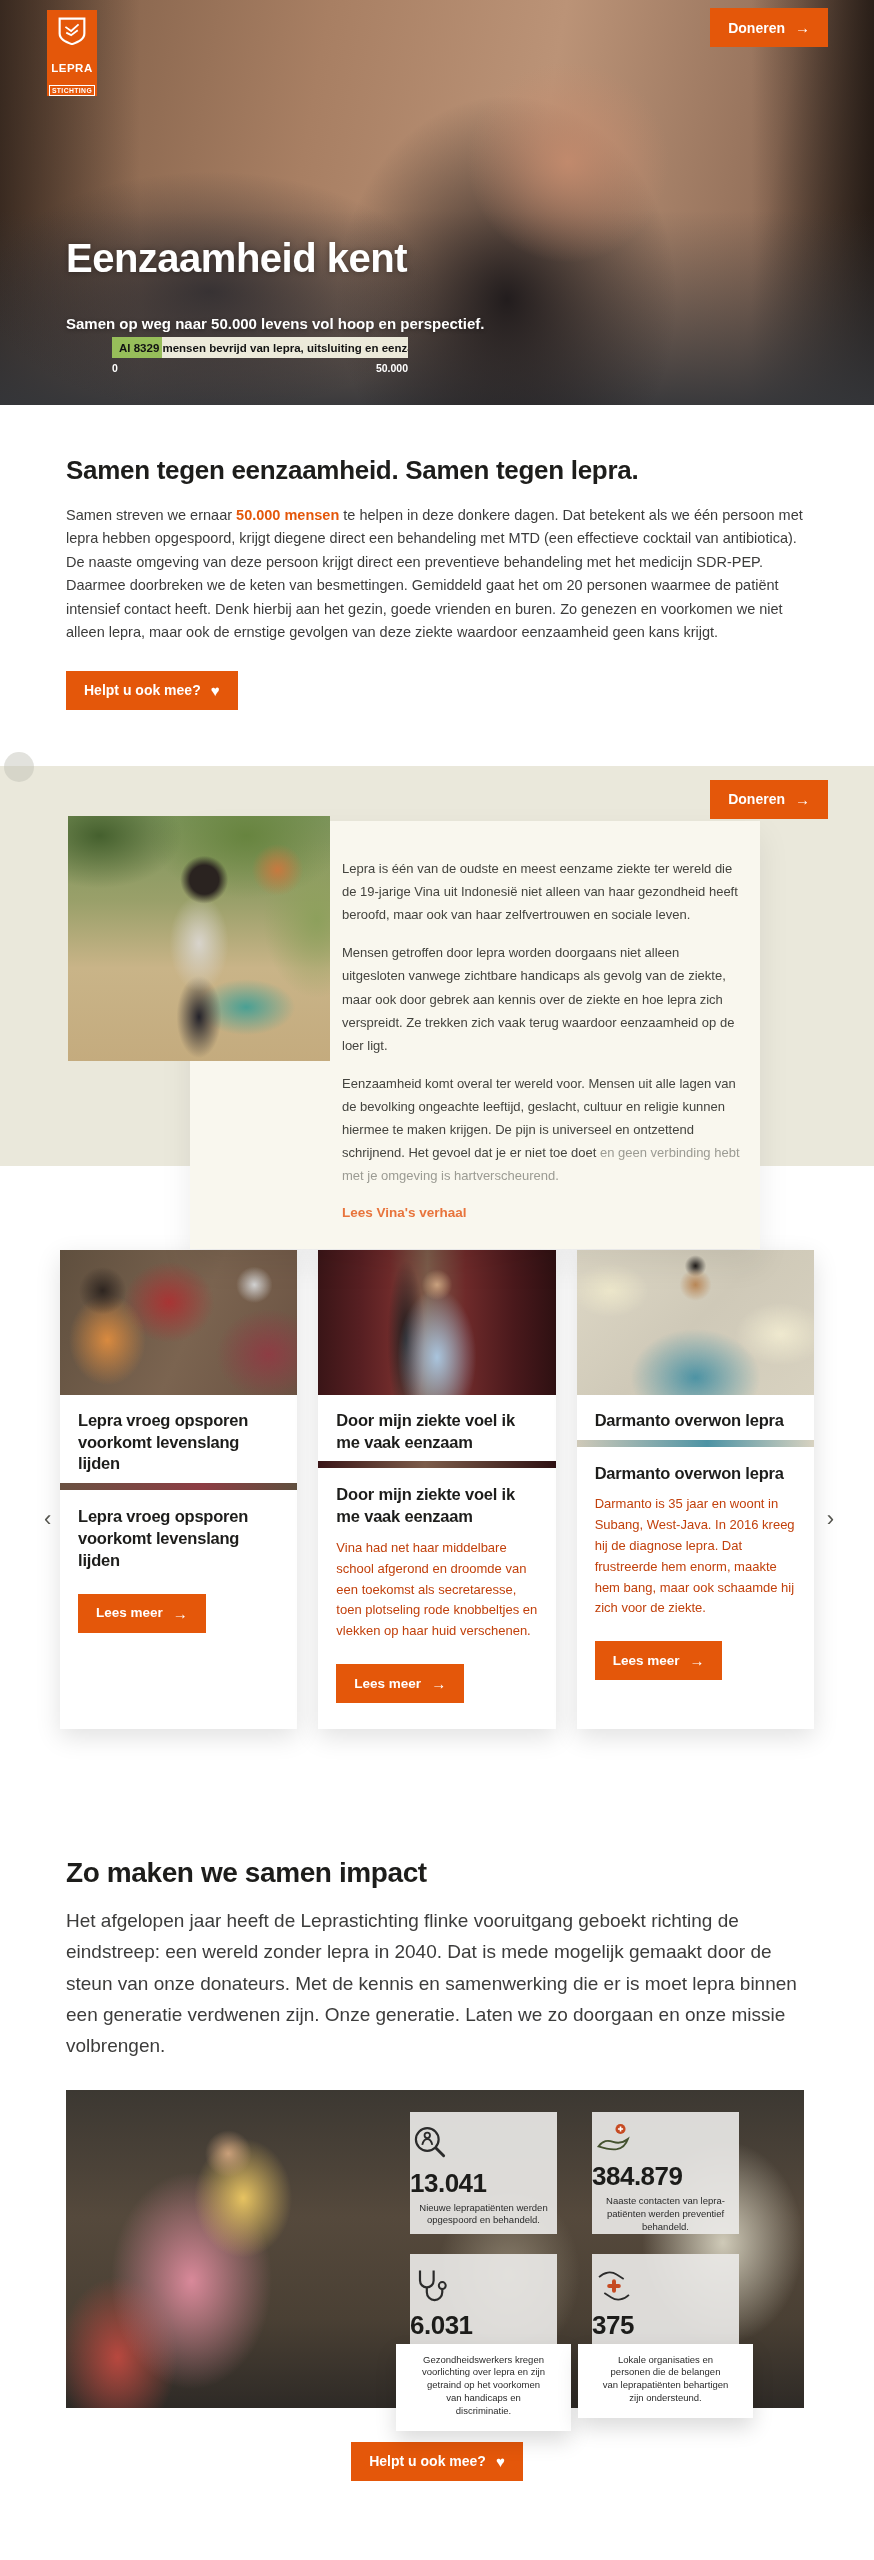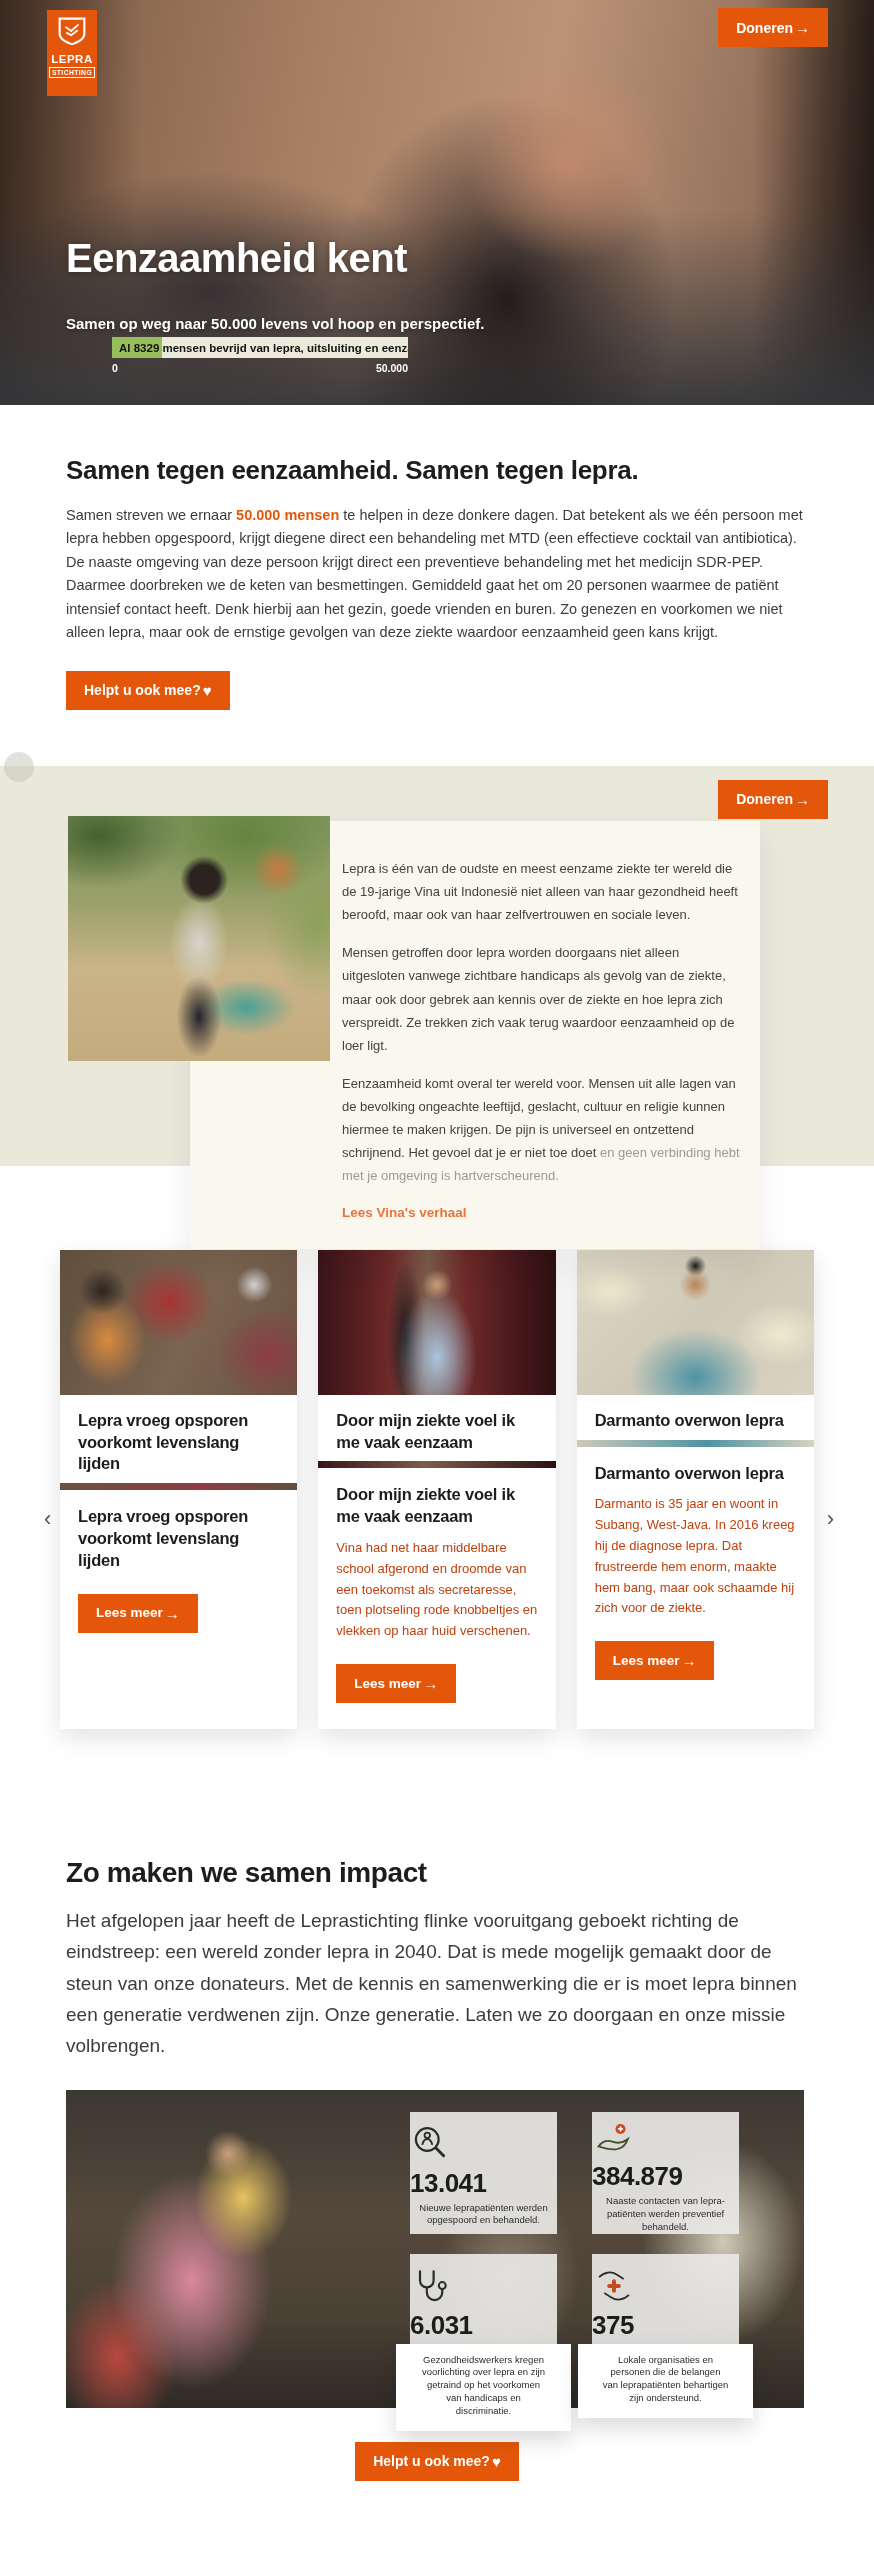--- a/index.html
+++ b/index.html
@@ -1,37 +1,37 @@
 <!DOCTYPE html>
 <html lang="nl"><head>
 <meta charset="utf-8">
 <style>
   * { margin:0; padding:0; box-sizing:border-box; }
   body { background:#ffffff; font-family:"Liberation Sans","DejaVu Sans",sans-serif; color:#3c3c3b; }
   .page { width:874px; margin:0 auto; background:#fff; position:relative; overflow:hidden; }
 
   
-  .btn { display:inline-flex; align-items:center; gap:2px; background:#e4570a; color:#fff;
+  .btn { display:inline-flex; align-items:center; gap:10px; background:#e4570a; color:#fff;
          border:none; font-family:inherit; font-weight:bold; font-size:14px; padding:12px 18px;
          cursor:pointer; line-height:1; }
   .btn .glyph { font-size:15px; line-height:1; }
 
   
   .hero { position:relative; height:405px; overflow:hidden;
     background:
       radial-gradient(ellipse 300px 160px at 24% 72%, rgba(38,38,44,.78), rgba(38,38,44,0) 75%),
       radial-gradient(circle 140px at 65% 40%, rgba(198,140,110,.9), rgba(198,140,110,0) 72%),
       radial-gradient(ellipse 250px 300px at 58% 74%, rgba(26,22,24,.92), rgba(26,22,24,0) 68%),
       linear-gradient(to top, rgba(52,54,58,.95), rgba(52,54,58,0) 48%),
       linear-gradient(to right, rgba(28,20,16,.7), rgba(28,20,16,0) 16%),
       linear-gradient(to left, rgba(24,17,13,.8), rgba(40,28,20,0) 14%),
       linear-gradient(100deg,#7a5a44 0%,#a87f63 35%,#bb9377 60%,#93705a 85%,#4a3a30 100%);
   }
   .logo { position:absolute; left:47px; top:10px; width:50px; height:86px; background:#e4570a;
-          display:flex; flex-direction:column; align-items:center; padding-top:7px; z-index:5; }
+          display:flex; flex-direction:column; align-items:center; padding-top:7px; z-index:5;justify-content:space-between; }
   .logo-word1 { color:#fff; font-weight:bold; font-size:11.5px; letter-spacing:.5px; margin-top:4px; }
   .logo-word2 { color:#fff; font-weight:bold; font-size:6.8px; letter-spacing:.4px; border:1px solid #fff; padding:1px 2px; margin-top:2px; }
   .hero-donate { position:absolute; right:46px; top:8px; z-index:5; }
   .hero-title { position:absolute; left:66px; top:236px; color:#fff; font-size:40px; line-height:1.13; font-weight:bold; letter-spacing:-.5px; text-shadow:0 1px 6px rgba(0,0,0,.35); }
   .hero-sub { position:absolute; left:66px; top:315px; color:#fff; font-size:15px; font-weight:bold; text-shadow:0 1px 4px rgba(0,0,0,.4); }
   .progress-wrap { position:absolute; left:112px; top:337px; width:296px; }
   .progress-track { position:relative; height:21px; background:#eceada; overflow:hidden; }
   .progress-fill { position:absolute; left:0; top:0; bottom:0; width:17%; background:#97be5a; }
   .progress-label { position:absolute; left:7px; top:0; height:21px; display:flex; align-items:center;
                     font-size:11.5px; font-weight:bold; color:#121212; white-space:nowrap; }

